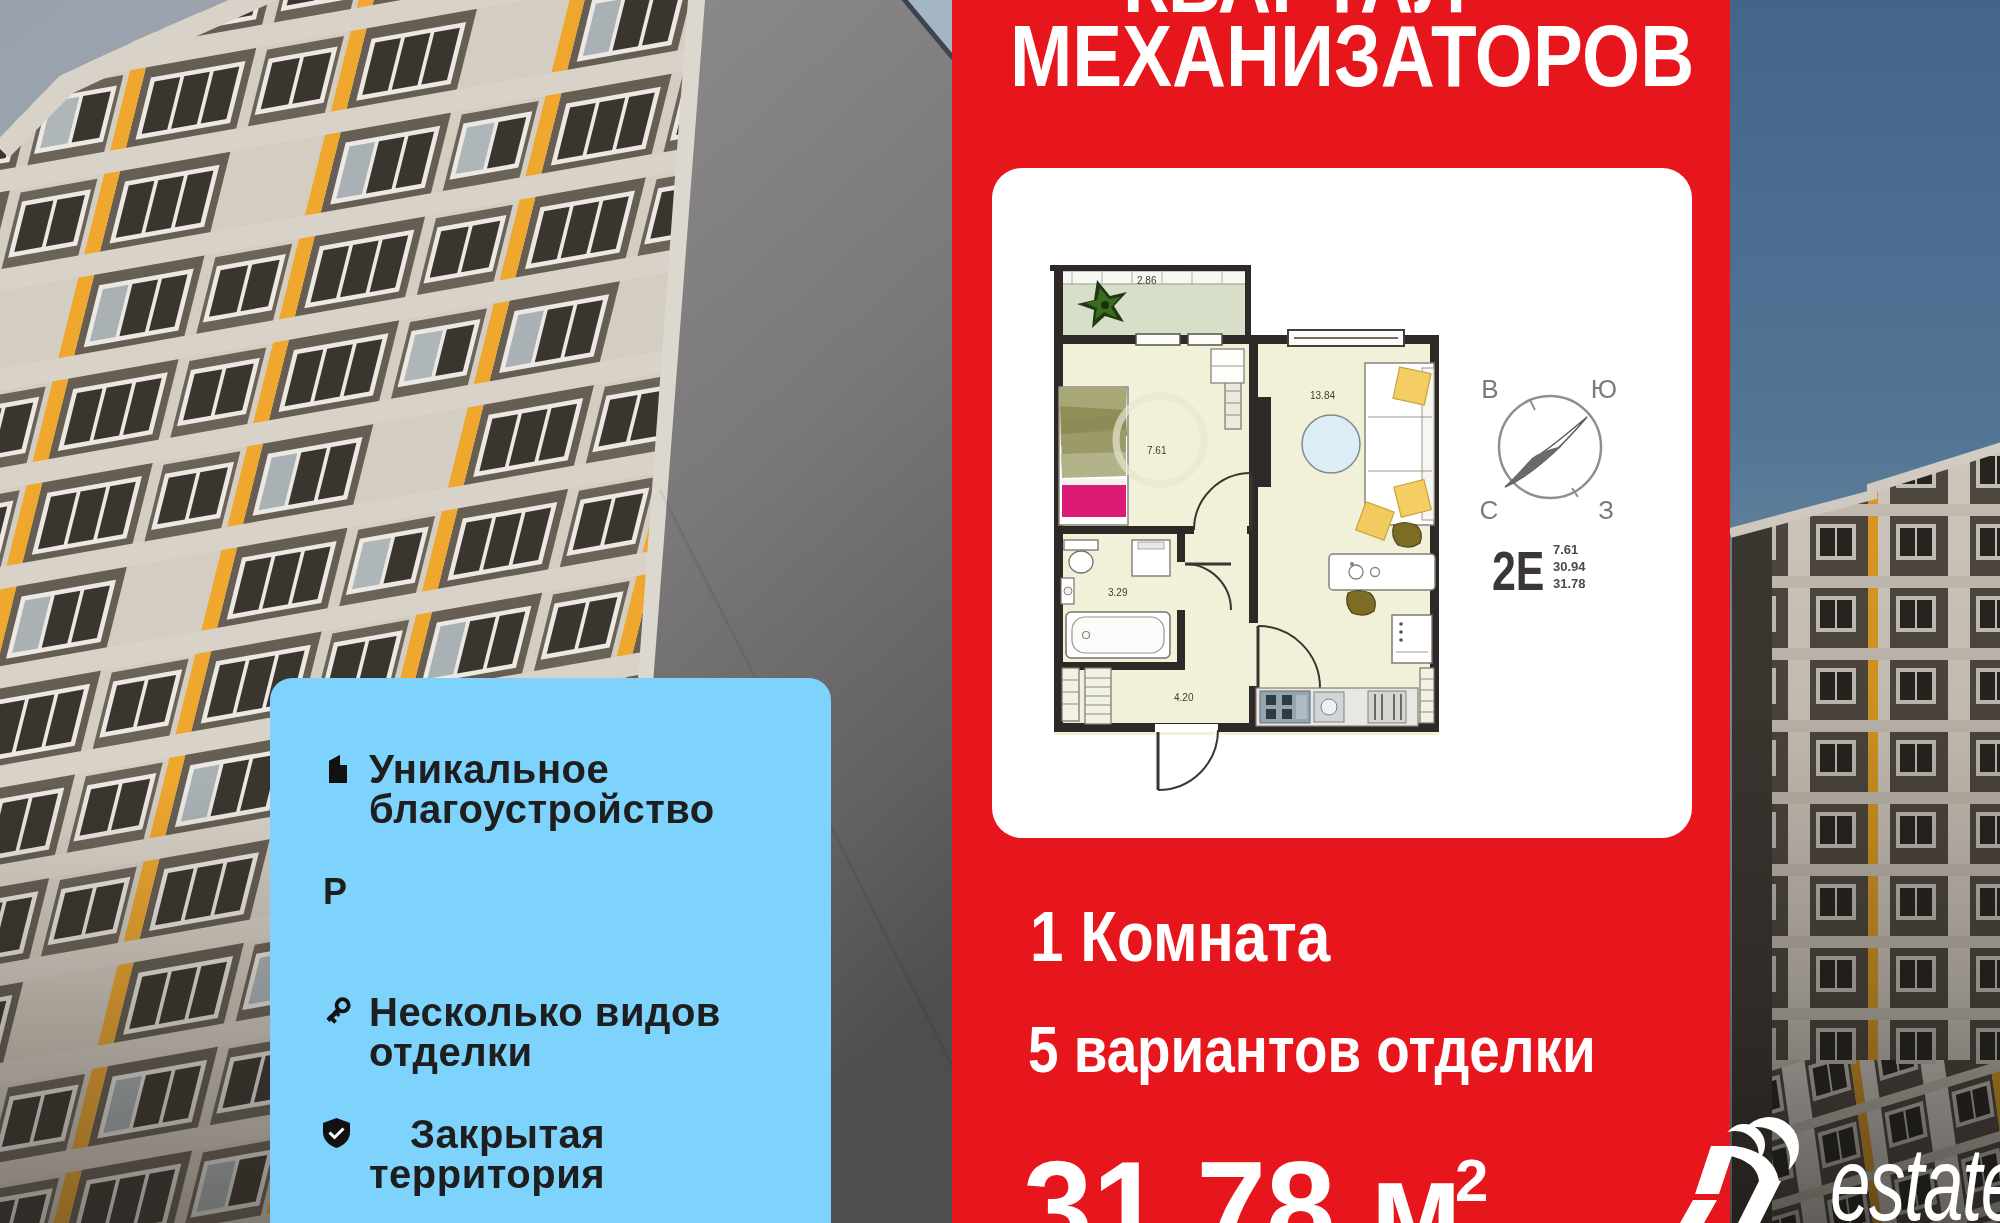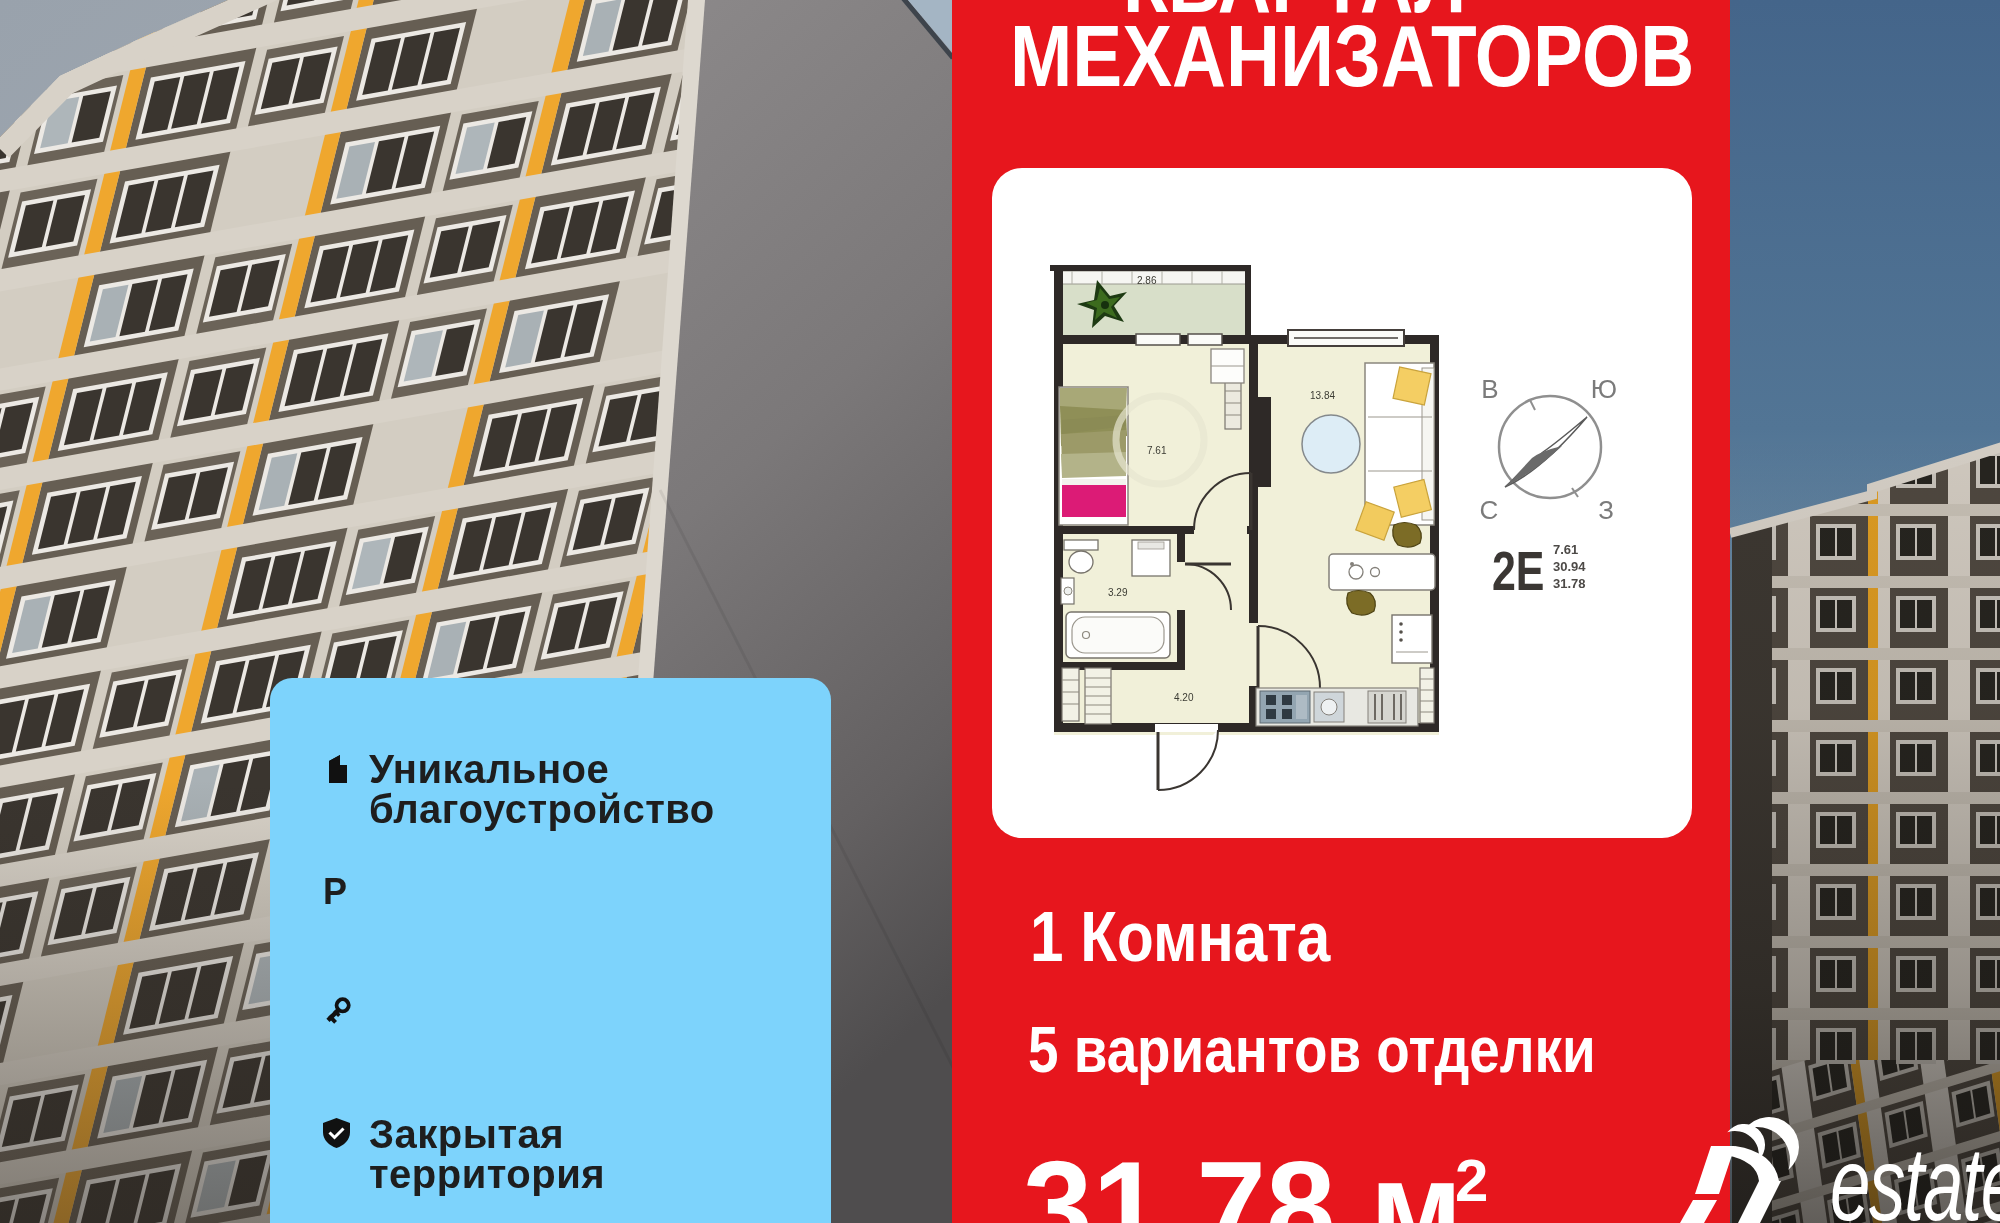--- a/index.html
+++ b/index.html
@@ -1312,27 +1312,28 @@
 
     <svg class="abs" style="left:52px;top:318px" width="30" height="30" viewBox="0 0 30 30">
         <g transform="rotate(45 15 15)">
           <circle cx="15" cy="7" r="6" fill="none" stroke="#111" stroke-width="4"></circle>
           <rect x="13" y="12" width="4.5" height="16" fill="#111"></rect>
           <rect x="13" y="22" width="9" height="4" fill="#111"></rect>
           <rect x="13" y="15" width="7" height="3.5" fill="#111"></rect>
         </g>
       </svg>
 
+    <div class="abs" style="left:99px;top:314px;">Несколько видов<br>отделки</div>
 
     <svg class="abs" style="left:53px;top:440px" width="27" height="30" viewBox="0 0 27 30">
         <path d="M13.5 0 L27 5 V14 C27 22 21 27.5 13.5 30 C6 27.5 0 22 0 14 V5 Z" fill="#111"></path>
         <path d="M6.5 14.5 L11.5 19.5 L20.5 10.5" fill="none" stroke="#fff" stroke-width="3"></path>
       </svg>
 
-    <div class="abs" style="left:99px;top:436px;">Закрытая<br>территория</div>
+    <div class="abs" style="left:99px;top:436px;text-align:right;">Закрытая<br>территория</div>
   </div>
 
   <div class="abs" style="left:952px;top:0;width:778px;height:1223px;background:#e7161d;"></div>
 
   <div class="abs" style="left:1123px;top:-50px;width:600px;height:63px;color:#fff;font-weight:bold;font-size:88px;line-height:63px;transform:scaleX(0.84);transform-origin:0 0;">КВАРТАЛ</div>
 
   <div class="abs" style="left:1010px;top:12px;width:780px;color:#fff;font-weight:bold;font-size:88px;line-height:88px;transform:scaleX(0.85);transform-origin:0 0;">МЕХАНИЗАТОРОВ</div>
 
   <div class="abs" style="left:992px;top:168px;width:700px;height:670px;background:#ffffff;border-radius:30px;"></div>
 

